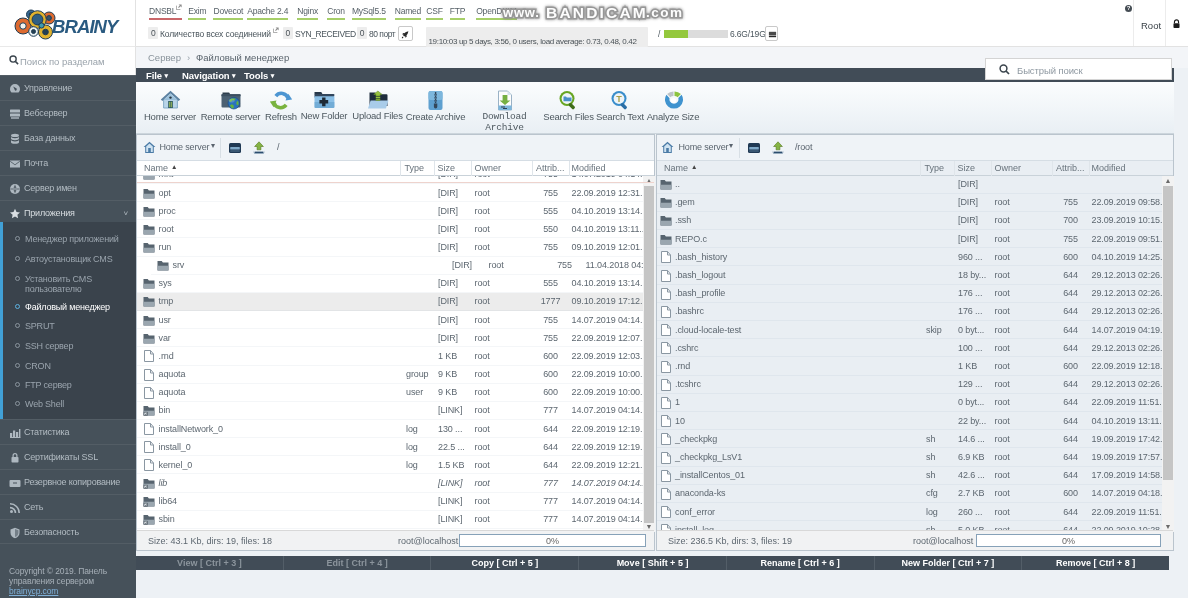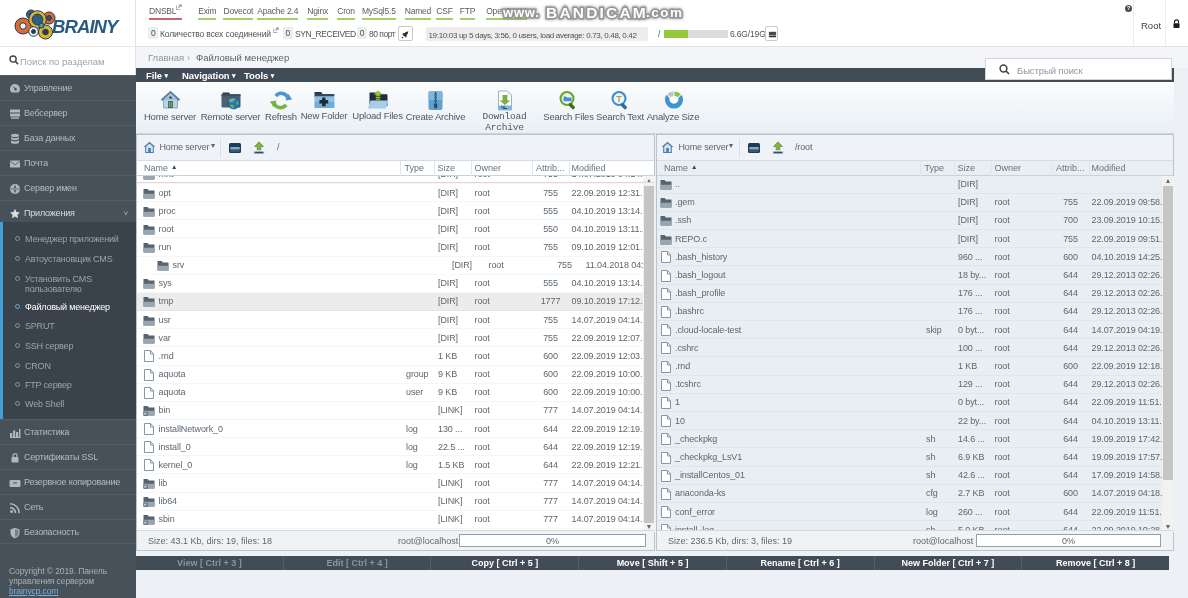--- a/index.html
+++ b/index.html
@@ -48,40 +48,40 @@
   .sbar .arr { position:absolute; left:2px; width:8px; color:#6a6a6a; font-size:7px; line-height:8px; text-align:center;}
   .prog { position:absolute; top:3px; height:13px; background:#fff; border:1px solid #86a1b8; font-size:9px; color:#666; text-align:center; line-height:12px; }
   
   #botbar { left:136px; top:555.5px; width:1033px; height:14px; background:#414c57; display:flex; }
   #botbar div { flex:1; text-align:center; line-height:14.5px; font-size:9px; font-weight:bold; color:#fff; border-right:1px solid #535e68; }
   #botbar div.dis { color:#8b949c; }
 </style></head>
 <body>
 <div class="abs" id="header">
   <div style="position:absolute;left:13px;top:4px;white-space:nowrap;font-size:0;">
-    <a class="toplink" style="border-bottom-color:#c9676a;margin-right:16px;">DNSBL<svg width="6" height="6" viewBox="0 0 8 8" style="vertical-align:4px">
+    <a class="toplink" style="border-bottom-color:#c9676a;margin-right:6px;">DNSBL<svg width="6" height="6" viewBox="0 0 8 8" style="vertical-align:4px">
           <path fill="none" stroke="#8a8a8a" d="M1 2.5h-0.5v5h5V7"></path>
           <path fill="#8a8a8a" d="M3.5 0.5h4v4L6 3 3.8 5.2 2.8 4.2 5 2z"></path>
         </svg></a><a class="toplink" style="margin-right:7px;">Exim</a><a class="toplink" style="margin-right:4px;">Dovecot</a><a class="toplink" style="margin-right:9.1px;">Apache 2.4</a><a class="toplink" style="margin-right:9.2px;">Nginx</a><a class="toplink" style="margin-right:7px;">Cron</a><a class="toplink" style="margin-right:9px;">MySql5.5</a><a class="toplink" style="margin-right:5.2px;">Named</a><a class="toplink" style="margin-right:7px;">CSF</a><a class="toplink" style="margin-right:11px;">FTP</a><a class="toplink">OpenDKIM</a>
   </div>
   <div style="position:absolute;left:0;top:0;width:1052px;height:47px;font-size:8.5px;color:#4a555c;letter-spacing:-0.15px;">
     <span class="statbox" style="position:absolute;left:12.4px;top:27px;">0</span>
     <span style="position:absolute;left:24px;top:28.5px;">Количество всех соединений</span>
     <span style="position:absolute;left:137px;top:25px;"><svg width="6" height="6" viewBox="0 0 8 8">
           <path fill="none" stroke="#8a8a8a" d="M1 2.5h-0.5v5h5V7"></path>
           <path fill="#8a8a8a" d="M3.5 0.5h4v4L6 3 3.8 5.2 2.8 4.2 5 2z"></path>
         </svg></span>
     <span class="statbox" style="position:absolute;left:147px;top:27px;">0</span>
     <span style="position:absolute;left:159px;top:28.5px;letter-spacing:-0.4px;">SYN_RECEIVED</span>
     <span class="statbox" style="position:absolute;left:221.2px;top:27px;">0</span>
     <span style="position:absolute;left:233px;top:28.5px;letter-spacing:-0.5px;">80 порт</span>
     <span style="position:absolute;left:261.6px;top:26px;display:inline-block;background:#fff;border:1px solid #c9c9c9;border-radius:2px;width:15px;height:15px;"><svg width="9" height="9" viewBox="0 0 10 10" style="margin:2.5px 0 0 2.5px">
           <path fill="#2a2a2a" d="M8.5 1.5c-2 .2-3.6 1-4.7 2.1L2.6 3.3l-1.4 1.4 1.7.5c-.2.4-.3.8-.4 1.1l.9.9c.3-.1.7-.2 1.1-.4l.5 1.7 1.4-1.4-.3-1.2c1.1-1.1 1.9-2.7 2.1-4.7zM1.5 7.2c-.4.4-.6 1.3-.6 1.9.6 0 1.5-.2 1.9-.6z"></path>
         </svg></span>
-    <span class="statbox" style="position:absolute;left:289.5px;top:27px;width:222px;padding:4px 0 1px 3px;font-size:8px;letter-spacing:-0.33px;white-space:nowrap;overflow:hidden;">19:10:03 up 5 days, 3:56, 0 users, load average: 0.73, 0.48, 0.42</span>
+    <span class="statbox" style="position:absolute;left:289.5px;top:27px;width:222px;padding:10px 0 1px 3px;font-size:8px;letter-spacing:-0.33px;white-space:nowrap;overflow:hidden;">19:10:03 up 5 days, 3:56, 0 users, load average: 0.73, 0.48, 0.42</span>
     <span style="position:absolute;left:522px;top:28.5px;">/</span>
     <span style="position:absolute;left:528.3px;top:30px;width:64px;height:8px;background:#dcdcdc;">
         <span style="position:absolute;left:0;top:0;width:24px;height:8px;background:#94c83d;"></span>
       </span>
     <span style="position:absolute;left:594px;top:28.5px;">6.6G/19G</span>
     <span style="position:absolute;left:629.3px;top:26px;display:inline-block;background:#fff;border:1px solid #c9c9c9;border-radius:2px;width:13px;height:15px;"><svg width="9" height="9" viewBox="0 0 10 10" style="margin:2.5px 0 0 1.5px">
           <g fill="#2a2a2a">
             <path d="M1 2h8v4H1z" opacity=".85"></path>
             <path d="M1 6.5h8V8H1z"></path>
           </g>
@@ -260,21 +260,21 @@
   </svg>
 </div>
 <div class="abs" id="sbsearch">
   <svg style="position:absolute;left:9px;top:8px" width="10" height="10" viewBox="0 0 11 11">
       <circle cx="4.5" cy="4.5" r="3.4" fill="none" stroke="#3c464e" stroke-width="1.5"></circle>
       <line x1="7" y1="7" x2="10" y2="10" stroke="#3c464e" stroke-width="1.7"></line>
     </svg>
   <span style="position:absolute;left:20px;top:9px;font-size:9.5px;color:#9aa3ab;">Поиск по разделам</span>
 </div>
 <div class="abs" id="crumbbar">
-  <span style="position:absolute;left:12px;top:5px;">Главная</span>
+  <span style="position:absolute;left:12px;top:5px;">Сервер</span>
   <span style="position:absolute;left:51px;top:5px;color:#9aa3ab;">›</span>
   <span style="position:absolute;left:60px;top:5px;color:#59636c;">Файловый менеджер</span>
 </div>
 <div class="abs" id="menubar">
   <span style="position:absolute;left:10px;top:2px;">File <span style="font-size:7px;vertical-align:1px;">▾</span></span>
   <span style="position:absolute;left:46px;top:2px;">Navigation <span style="font-size:7px;vertical-align:1px;">▾</span></span>
   <span style="position:absolute;left:108px;top:2px;">Tools <span style="font-size:7px;vertical-align:1px;">▾</span></span>
 </div>
 <div class="abs" id="toolbar">
   <div class="tbitem" style="left:2px;width:64px;top:8px;">
@@ -615,21 +615,21 @@
           <path fill="#fff" stroke="#8a97a2" d="M.5 .5h6L9.5 4v7.5H.5z"></path>
           <path fill="none" stroke="#8a97a2" d="M6.5 .5V4H9.5"></path>
         </svg>
         <div class="c-nm">kernel_0</div>
         <div class="c-ty">log</div>
         <div class="c-sz">1.5 KB</div>
         <div class="c-ow">root</div>
         <div class="c-at">644</div>
         <div class="c-md">22.09.2019 12:21...</div>
       </div>
-<div class="row" style="top:298.95px;">
+<div class="row" style="top:298.95px;font-style:italic;">
         <svg class="fic" width="12" height="11" viewBox="0 0 12 11">
           <path fill="#57646f" d="M.5 1h4.2l1.2 1.5H11.5V10a.6.6 0 0 1-.6.6H1.1a.6.6 0 0 1-.6-.6z"></path>
           <path fill="#9aa6af" d="M.5 5.8h11v4.2a.6.6 0 0 1-.6.6H1.1a.6.6 0 0 1-.6-.6z"></path>
           <rect x="1" y="7.2" width="3.4" height="3.4" fill="#e8edf1" stroke="#4a565f" stroke-width="0.7"></rect>
           <path fill="#333f49" d="M1.8 9.8l1.8-1.8v1.8z"></path>
         </svg>
         <div class="c-nm">lib</div>
         <div class="c-sz">[LINK]</div>
         <div class="c-ow">root</div>
         <div class="c-at">777</div>

